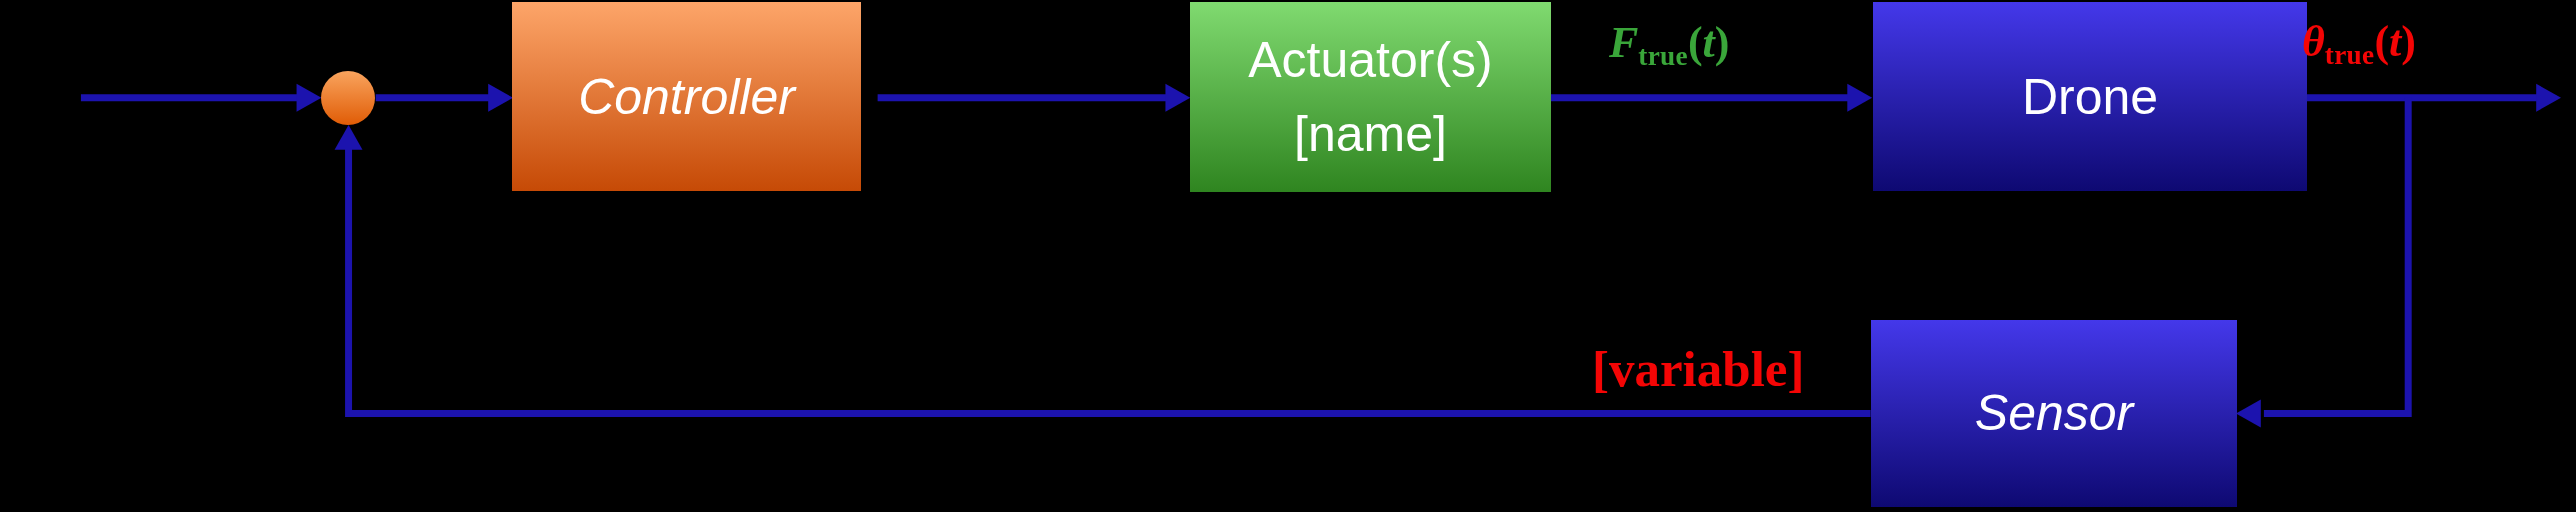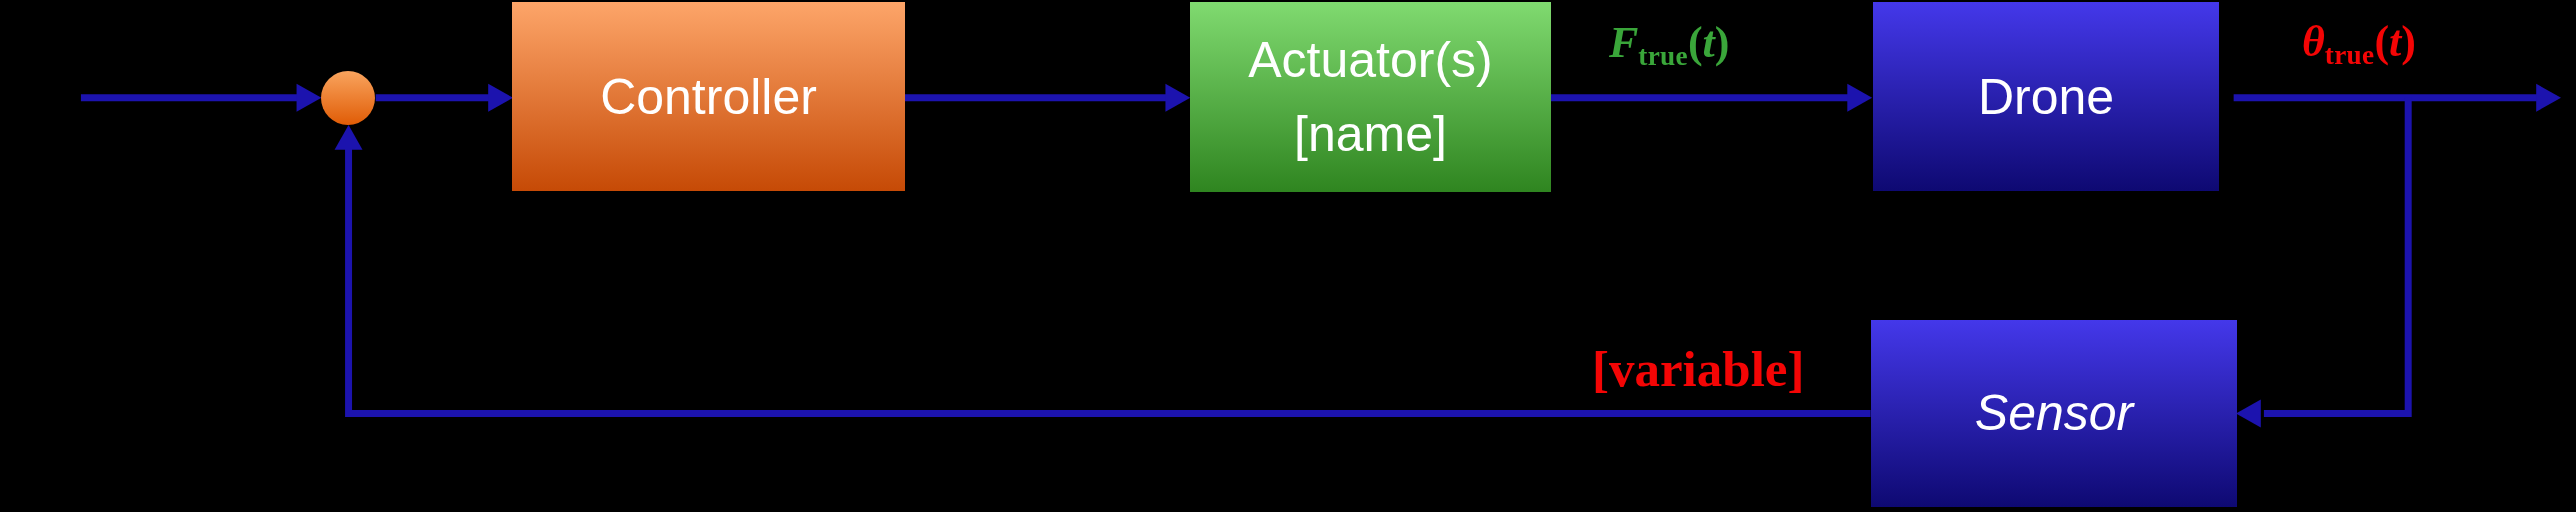--- a/index.html
+++ b/index.html
@@ -36,30 +36,31 @@
     flex-direction: column;
     align-items: center;
     justify-content: center;
     text-align: center;
     color: var(--box-text, #ffffff);
     font-size: 50px;
     line-height: 1.05;
   }
   .block .bline { white-space: nowrap; }
   #controller-block {
-    left: 512px; top: 2.3px; width: 393px; height: 189px;
+    left: 512px; top: 2.3px; width: 349px; height: 189px;
     background: linear-gradient(to bottom, var(--controller-top, #fda569), var(--controller-bottom, #c64a06));
+    font-style: italic;
   }
   #actuator-block {
     left: 1190px; top: 2.3px; width: 361px; height: 190px;
     background: linear-gradient(to bottom, var(--actuator-top, #80da70), var(--actuator-bottom, #2f8520));
     row-gap: 22px;
   }
   #drone-block {
-    left: 1873px; top: 2.3px; width: 346px; height: 189px;
+    left: 1873px; top: 2.3px; width: 434px; height: 189px;
     background: linear-gradient(to bottom, var(--blue-box-top, #4438ea), var(--blue-box-bottom, #0e0972));
     row-gap: 24px;
   }
   #sensor-block {
     left: 1871px; top: 320px; width: 366px; height: 187px;
     background: linear-gradient(to bottom, var(--blue-box-top, #4438ea), var(--blue-box-bottom, #0e0972));
     font-style: italic;
   }
   #sum-junction {
     position: absolute;

